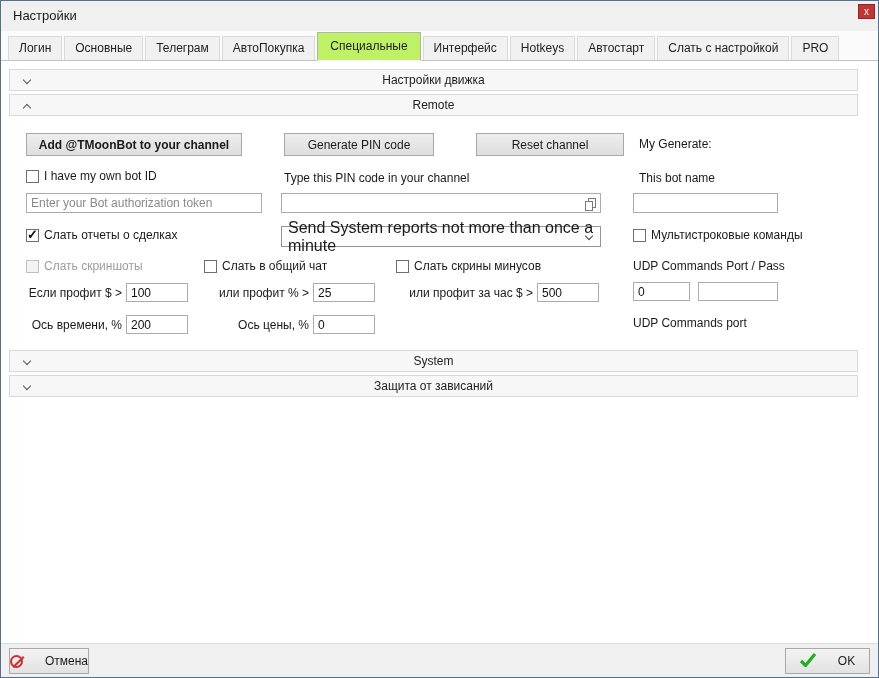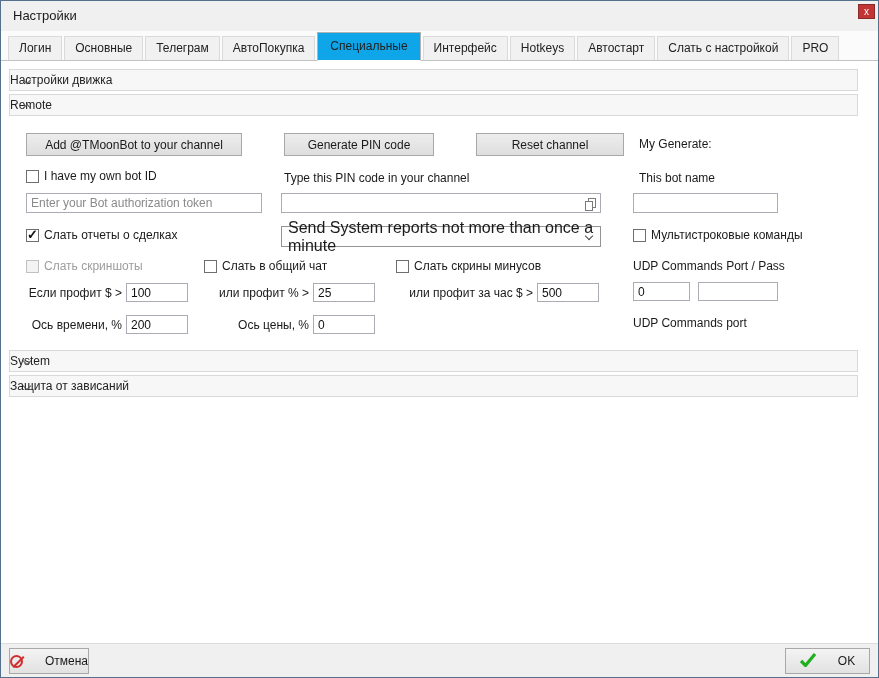--- a/index.html
+++ b/index.html
@@ -39,32 +39,32 @@
     margin: 4px 1px 0 1px;
     padding: 4px 10px 5px 10px;
     background: #f1f1f1;
     border: 1px solid #dadada; border-bottom: none;
     font-size: 12px; color: #222; white-space: nowrap;
     cursor: pointer;
   }
   .tab.active {
     margin-top: 1px; margin-bottom: -1px;
     padding: 6px 12px 7px 12px;
-    background: #0ea5e9;
+    background: #bef264;
     border: 1px solid #b2b2b2; border-bottom: 1px solid #ffffff;
     z-index: 2;
   }
   
   .content { padding-top: 8px; background: #fff; }
   .section-header {
     position: relative;
     margin: 0 20px 3px 8px; height: 22px;
     background: #f7f7f7;
     border: 1px solid #d9d9d9;
-    text-align: left; font-size: 12px; color: #222;
+    text-align: center; font-size: 12px; color: #222;
     line-height: 21px; cursor: pointer;
   }
   .chev {
     position: absolute; left: 14px; top: 7px;
     width: 6px; height: 6px;
     border-right: 1.6px solid #555; border-bottom: 1.6px solid #555;
     transform: rotate(45deg);
   }
   .chev.up { transform: rotate(-135deg); top: 10px; }
   
@@ -176,21 +176,21 @@
       <span>Настройки движка</span>
     </div>
 
     <div class="section-header">
       <span class="chev up"></span>
       <span>Remote</span>
     </div>
 
     <div class="remote-panel">
 
-      <button class="btn" style="left:25px; top:14px; width:216px;">Add @TMoonBot to your channel</button>
+      <button class="btn" style="left:25px; top:14px; width:216px;font-weight:bold;">Add @TMoonBot to your channel</button>
       <button class="btn" style="left:283px; top:14px; width:150px;">Generate PIN code</button>
       <button class="btn" style="left:475px; top:14px; width:148px;">Reset channel</button>
       <span class="lbl" style="left:638px; top:18px;">My Generate:</span>
 
       <div class="cb-row" style="left:25px; top:50px;">
         <span class="checkbox"></span>
         <span class="cb-label">I have my own bot ID</span>
       </div>
       <span class="lbl" style="left:283px; top:52px;">Type this PIN code in your channel</span>
       <span class="lbl" style="left:638px; top:52px;">This bot name</span>

